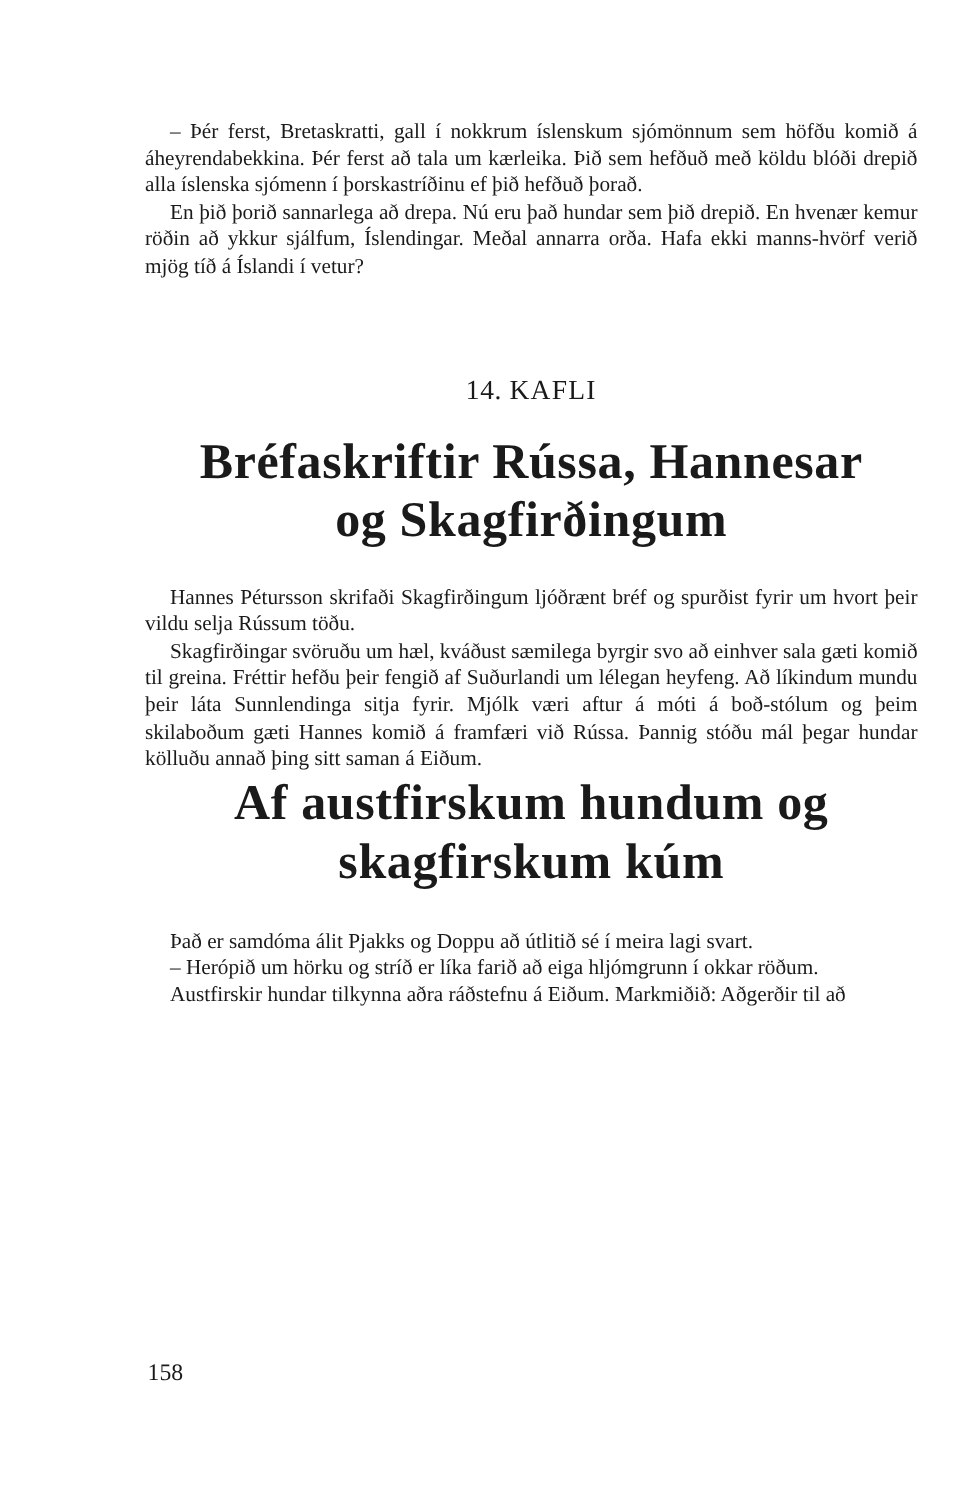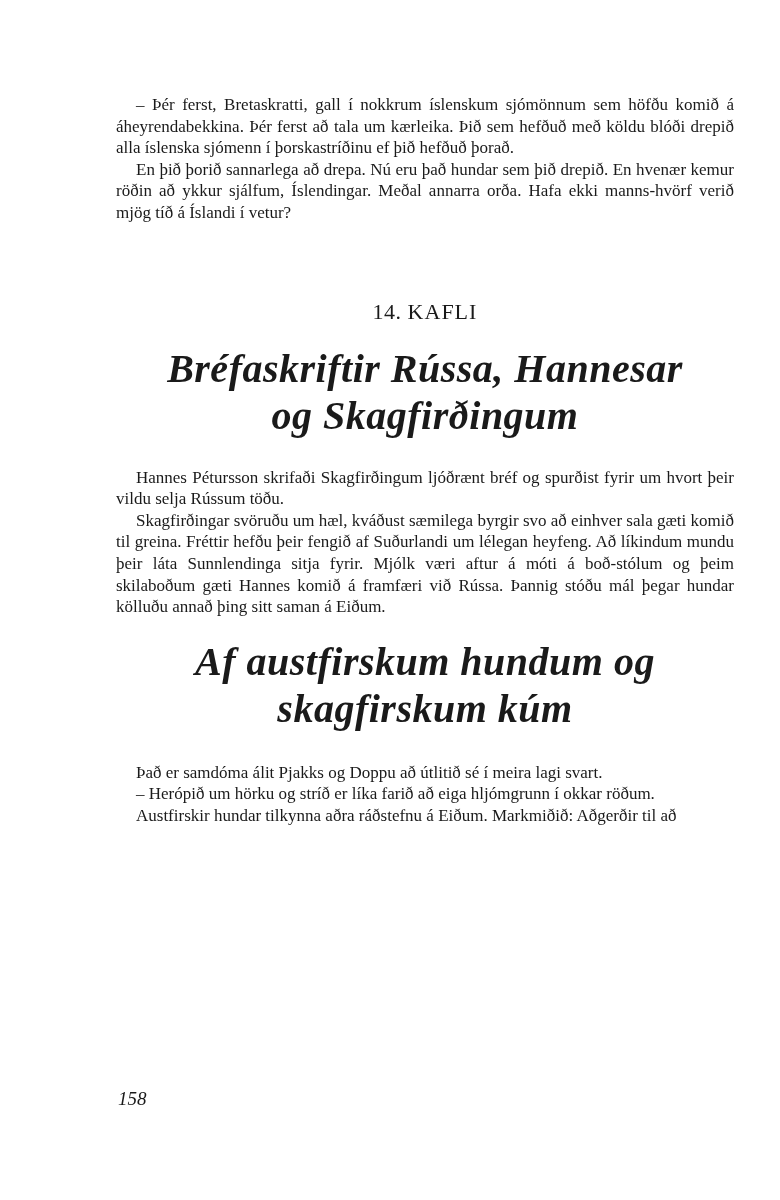--- a/index.html
+++ b/index.html
@@ -2,28 +2,28 @@
 <html><head>
 <meta charset="utf-8">
 <style>
   html, body { margin: 0; padding: 0; background: #ffffff; }
   body { width: 780px; height: 1200px; position: relative; overflow: hidden; color: #1a1a1a; }
   .page { position: absolute; left: 116px; top: 94px; width: 618px; font-family: "Liberation Serif", serif; }
   .para { font-size: 17px; line-height: 21.6px; text-align: justify; margin: 0; text-indent: 20px; }
   .chapter-label { text-align: center; font-size: 22px; letter-spacing: 0.5px; margin: 0; }
   .chapter-label .num { }
   .chapter-label .word { font-variant: small-caps; font-size: 22px; letter-spacing: 1px; }
-  .chapter-title { text-align: center; font-style: italic; font-size: 40px; line-height: 47px; margin: 0; letter-spacing: 0.5px; }
+  .chapter-title { text-align: center; font-size: 40px; line-height: 47px; margin: 0; letter-spacing: 0.5px; }
   .ch14-label { margin-top: 75px; }
   .ch14-title { margin-top: 20px; }
   .ch14-body { margin-top: 28px; }
   .ch15-label { margin-top: 83px; }
-  .ch15-title { margin-top: 20px; }
+  .ch15-title { }
   .ch15-body { margin-top: 30px; }
-  .page-number { position: absolute; left: 118px; top: 1088px; font-family: "Liberation Serif", serif; font-size: 19px; font-style: italic; }
+  .page-number { position: absolute; left: 118px; top: 1088px; font-family: "Liberation Serif", serif; font-size: 19px; }
 </style>
 </head>
 <body>
 
 <div class="page">
 
   <section>
     <p class="para">– Þér ferst, Bretaskratti, gall í nokkrum íslenskum sjómönnum sem höfðu komið á áheyrendabekkina. Þér ferst að tala um kærleika. Þið sem hefðuð með köldu blóði drepið alla íslenska sjómenn í þorskastríðinu ef þið hefðuð þorað.</p>
     <p class="para">En þið þorið sannarlega að drepa. Nú eru það hundar sem þið drepið. En hvenær kemur röðin að ykkur sjálfum, Íslendingar. Meðal annarra orða. Hafa ekki manns-hvörf verið mjög tíð á Íslandi í vetur?</p>
   </section>

